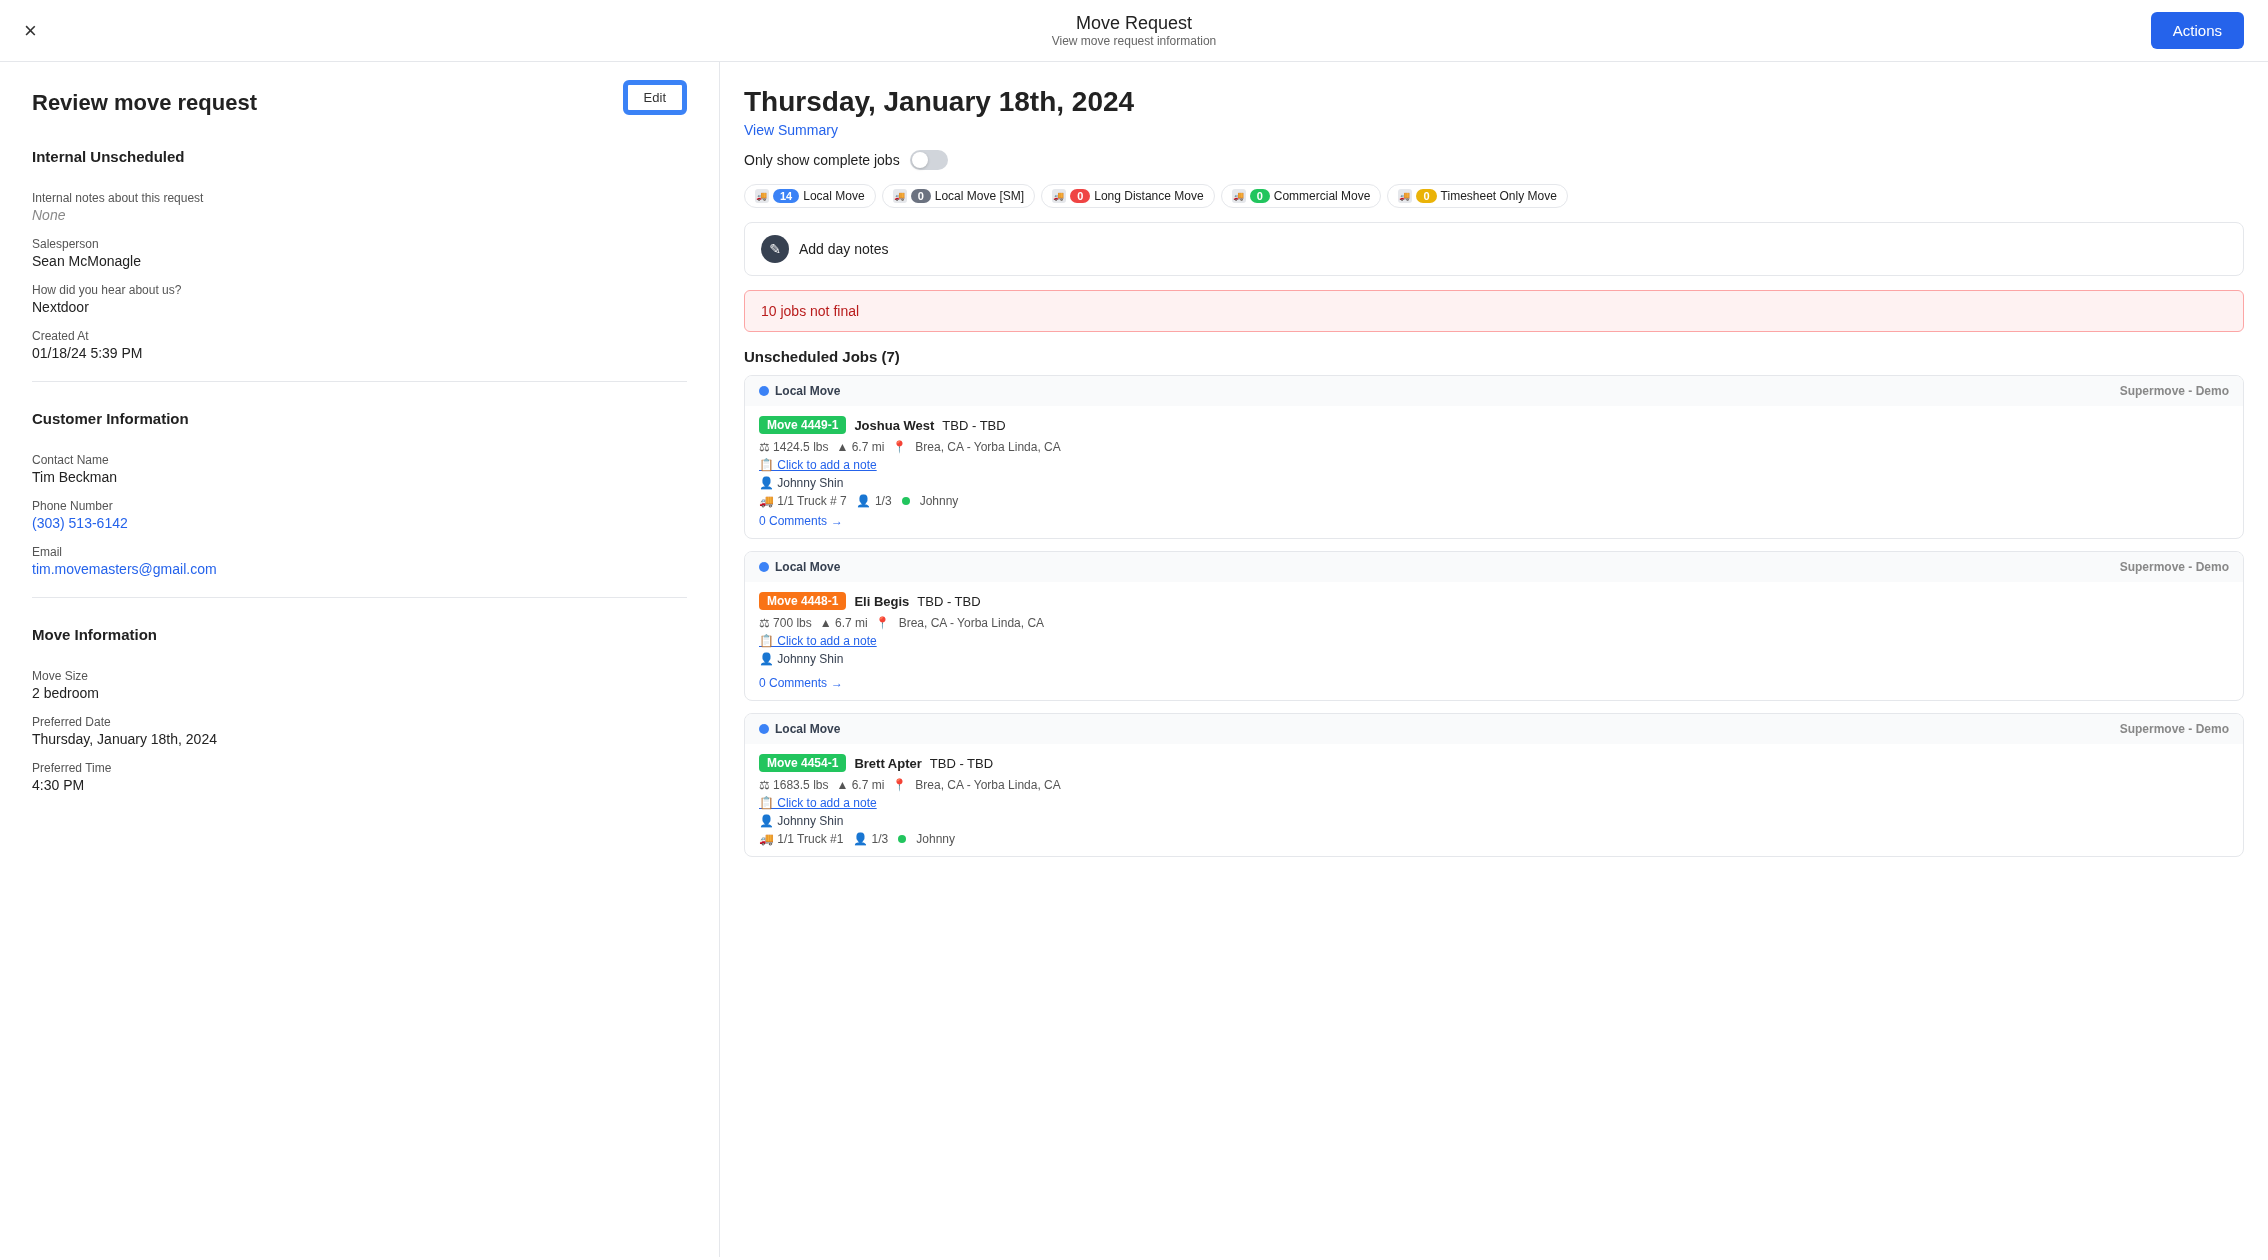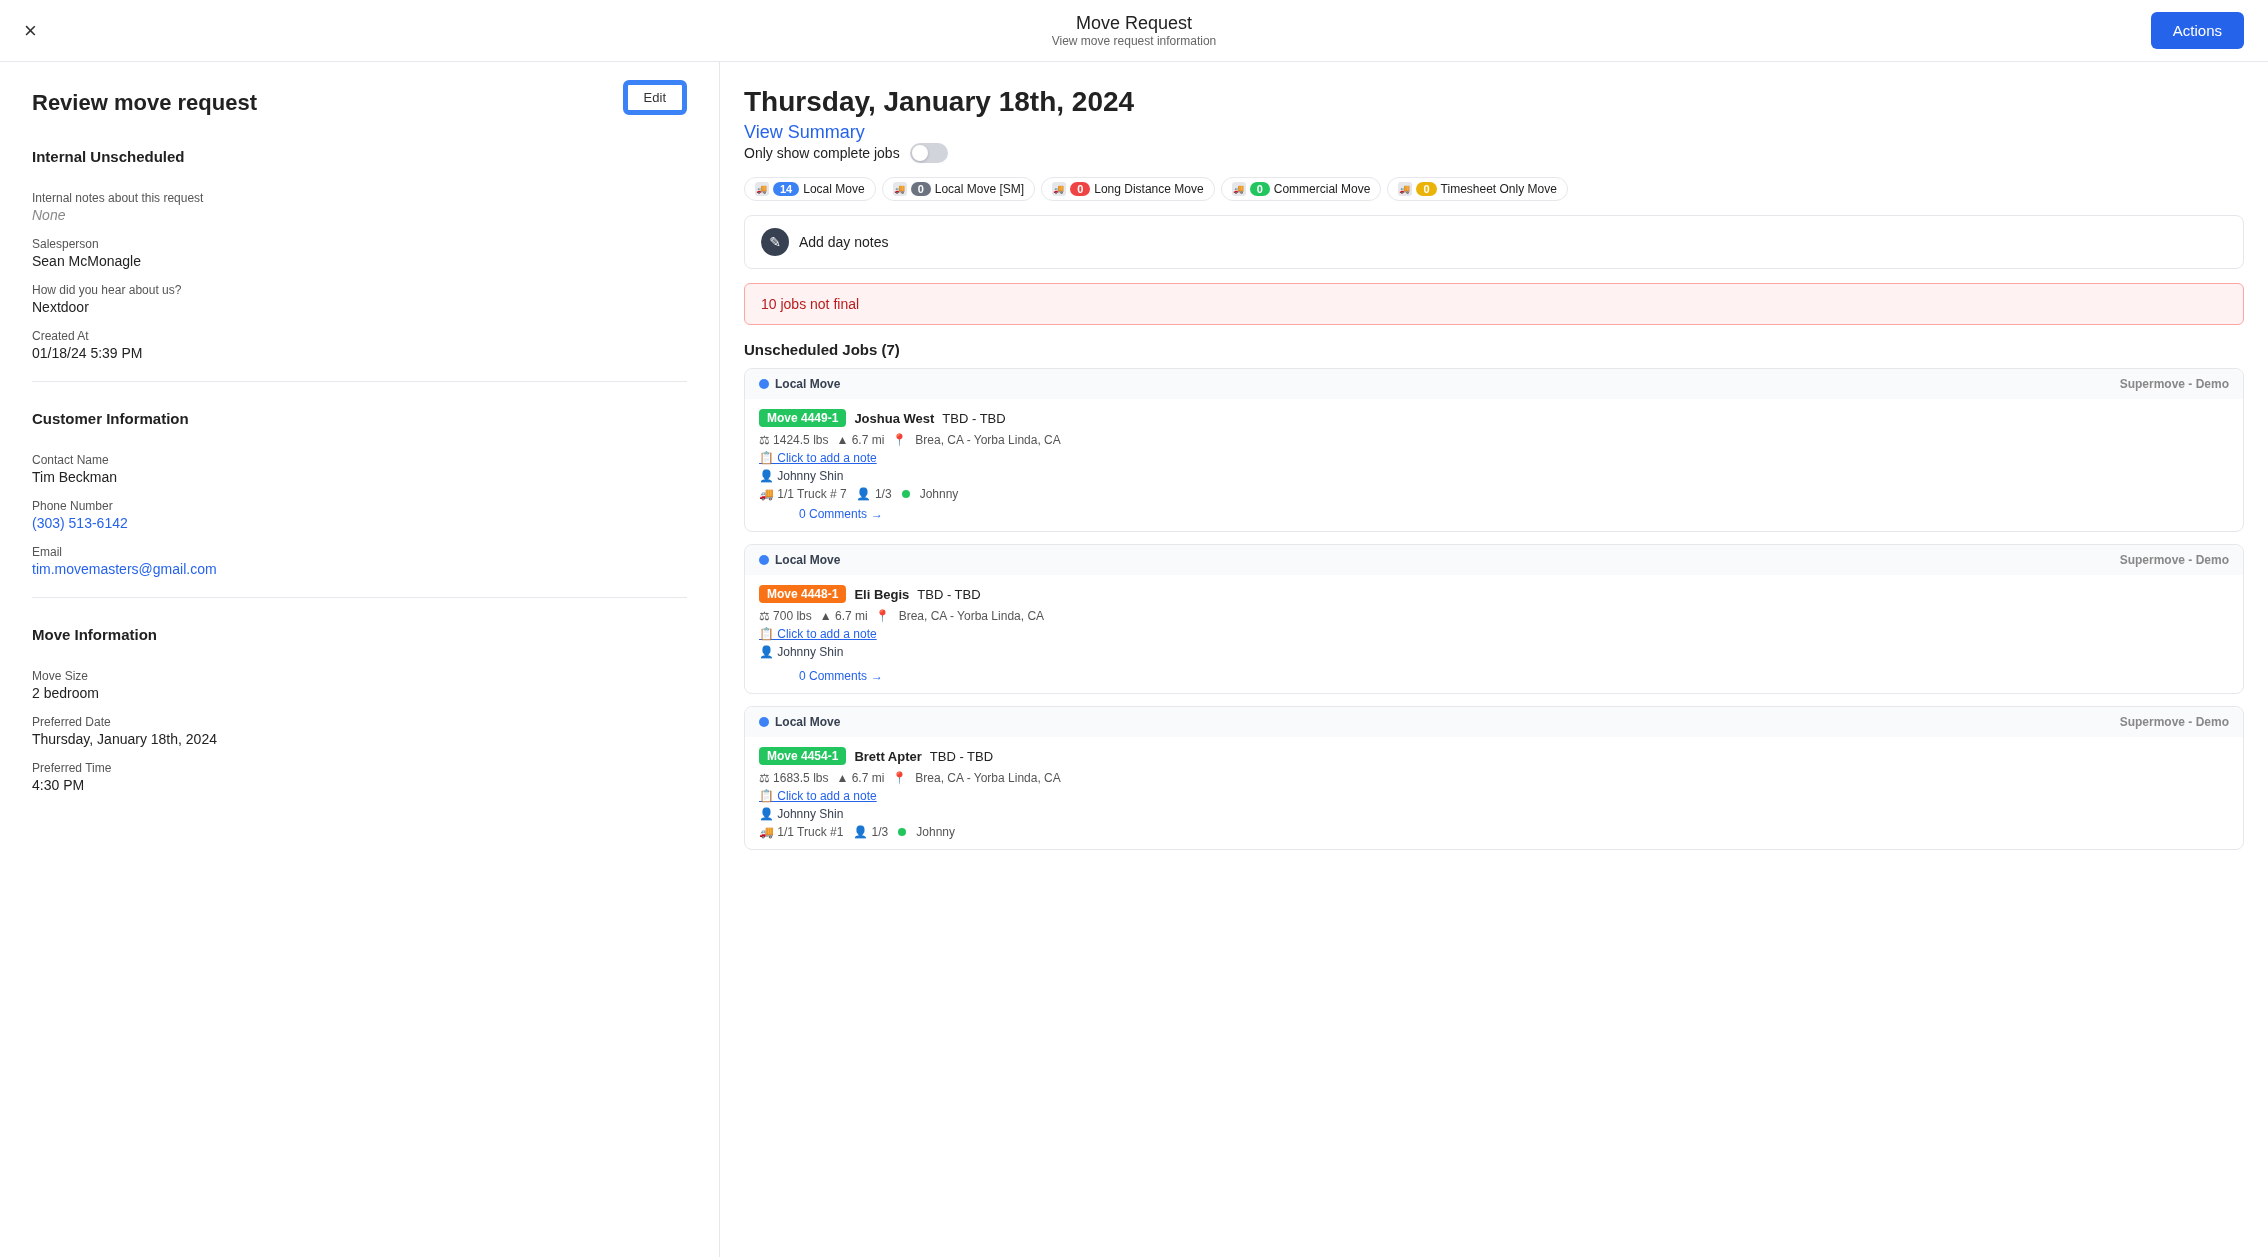--- a/index.html
+++ b/index.html
@@ -45,21 +45,21 @@
       border-radius: 6px; padding: 14px; font-size: 15px; font-weight: 500;
       cursor: pointer; width: 100%; text-align: center;
       outline: 2px solid #dc2626; outline-offset: 1px;
     }
 
     
     .right-panel { flex: 1; overflow-y: auto; padding: 24px 24px 0 24px; }
 
     .day-header { font-size: 28px; font-weight: 800; margin-bottom: 4px; }
     .day-sub { font-size: 13px; color: #555; margin-bottom: 6px; }
-    .view-summary { color: #2563eb; font-size: 18px; cursor: pointer; text-decoration: none; display: inline-block; }
+    .view-summary { color: #2563eb; font-size: 14px; cursor: pointer; text-decoration: none; display: inline-block; margin-bottom: 12px; }
 
     .complete-jobs-row { display: flex; align-items: center; gap: 10px; margin-bottom: 14px; }
     .toggle { width: 38px; height: 20px; background: #d1d5db; border-radius: 10px; position: relative; cursor: pointer; }
     .toggle-knob { width: 16px; height: 16px; background: #fff; border-radius: 50%; position: absolute; top: 2px; left: 2px; box-shadow: 0 1px 3px rgba(0,0,0,0.2); }
 
     .job-type-filters { display: flex; gap: 6px; margin-bottom: 14px; flex-wrap: wrap; }
     .filter-pill {
       display: flex; align-items: center; gap: 4px; border: 1px solid #e5e7eb;
       border-radius: 20px; padding: 4px 10px; font-size: 12px; cursor: pointer; background: #fff;
     }
@@ -91,21 +91,21 @@
     .job-row { display: flex; align-items: center; gap: 8px; margin-bottom: 6px; font-size: 13px; text-align: center; }
     .move-badge {
       background: #22c55e; color: #fff; border-radius: 4px;
       padding: 2px 8px; font-size: 12px; font-weight: 600;
     }
     .move-name { font-weight: 700; }
     .job-details { display: flex; align-items: center; gap: 8px; font-size: 12px; color: #555; margin-bottom: 4px; }
     .click-note { color: #2563eb; font-size: 12px; cursor: pointer; text-decoration: underline; margin-bottom: 4px; }
     .job-person { font-size: 12px; color: #374151; margin-bottom: 4px; }
     .job-meta { display: flex; align-items: center; gap: 10px; font-size: 12px; color: #555; }
-    .comments-link { color: #2563eb; font-size: 12px; cursor: pointer; margin-top: 6px; display: inline-flex; align-items: center; gap: 4px; margin-left: 40px; }
+    .comments-link { color: #2563eb; font-size: 12px; cursor: pointer; margin-top: 6px; display: inline-flex; align-items: center; gap: 4px; }
     .company-label { font-size: 12px; color: #888; }
     .arrow::before { content: '→'; }
     .green-dot { width: 8px; height: 8px; background: #22c55e; border-radius: 50%; display: inline-block; }
   </style>
 </head>
 <body>
 
 <div class="header">
   <button class="close-btn">×</button>
   <div class="header-center">

